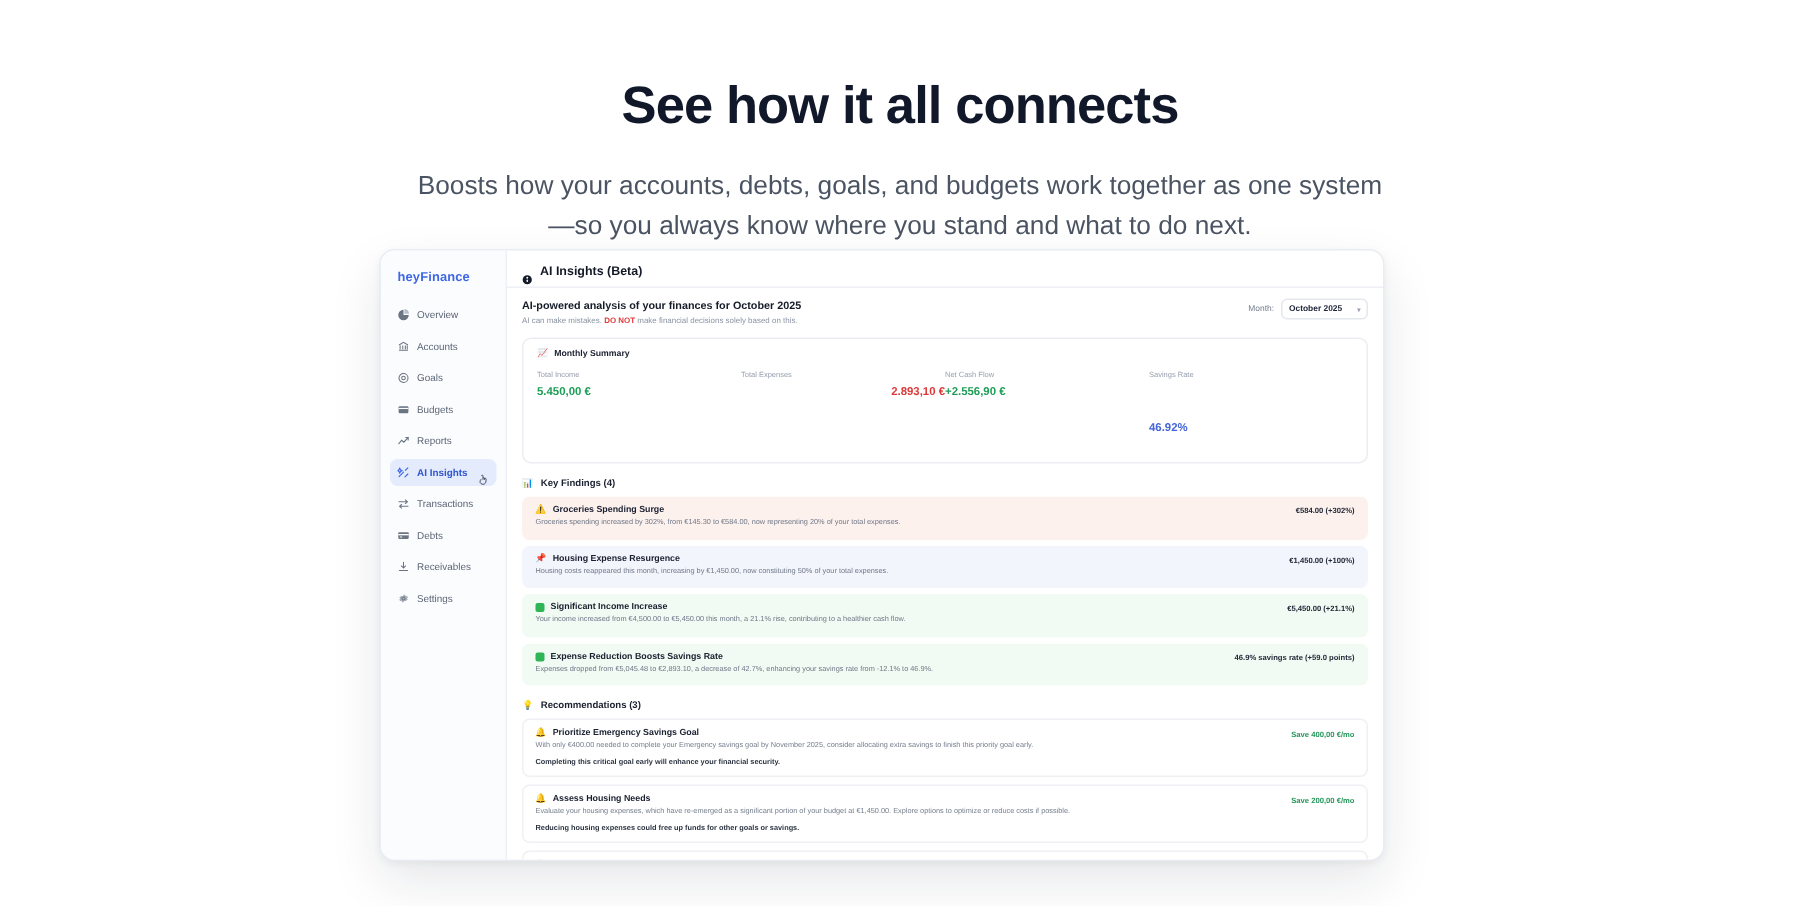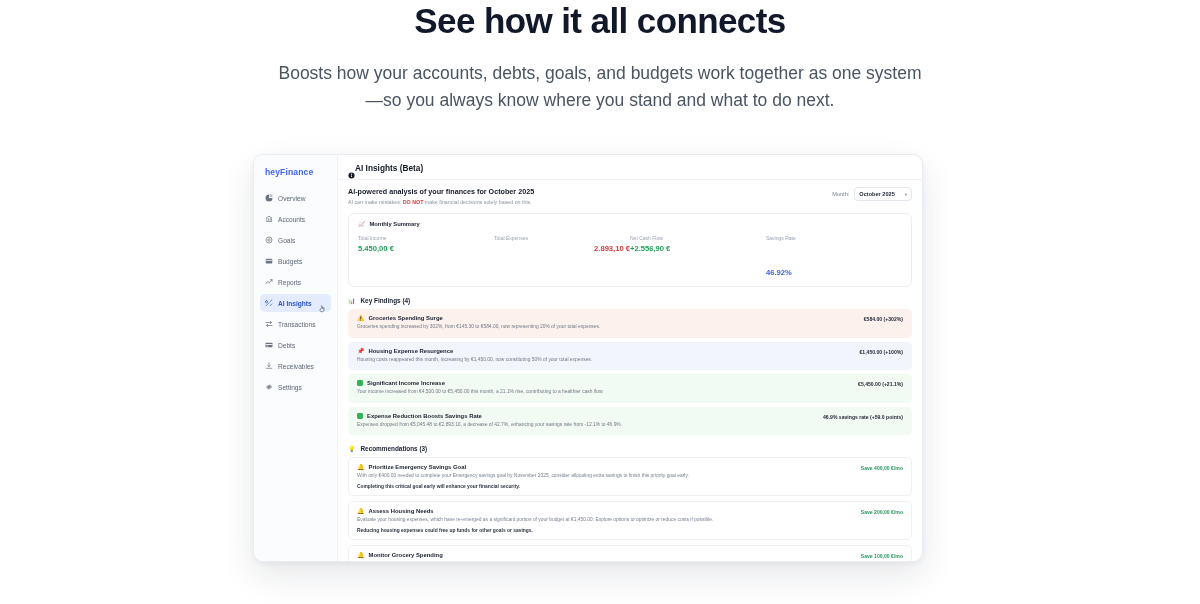--- a/index.html
+++ b/index.html
@@ -5,21 +5,21 @@
   * { box-sizing: border-box; margin: 0; padding: 0; }
   html, body {
     width: 1200px; height: 604px;
     background: #ffffff;
     font-family: "Liberation Sans", sans-serif;
     overflow: hidden;
   }
   .page { position: relative; width: 1200px; height: 604px; background:#fff; }
 
   
-  .hero { text-align: center; }
+  .hero { padding-top: 38px; text-align: center; margin-top: 12px; }
   .hero h1 {
     font-size: 35px; line-height: 1.2; font-weight: 800;
     color: #11182a; letter-spacing: -0.6px;
   }
   .hero p {
     margin: 18px auto 0; max-width: 660px;
     font-size: 17.5px; line-height: 1.52; color: #4b5462; font-weight: 400;
   }
 
   
@@ -52,21 +52,21 @@
   .nav-item .lbl { font-size: 6.6px; color: #5d6676; white-space: nowrap; }
   .nav-item.active { background: #e3ebfd; }
   .nav-item.active .lbl { color: #2f55cf; font-weight: 600; }
   .nav-ico { width: 8px; height: 8px; flex: 0 0 8px; display:block; }
   .nav-ico svg { width: 8px; height: 8px; display: block; }
   .cursor-ico { width: 8px; height: 8px; margin-left: 1px; }
 
   
   .main { flex: 1; display: flex; flex-direction: column; min-width: 0; }
   .topbar {
-    display: flex; align-items: center; 
+    display: flex; align-items: center; gap: 5px;
     padding: 8px 10px 6px 10px;
     border-bottom: 1px solid #eef0f5;
   }
   .dot-ico { width: 7px; height: 7px; }
   .topbar-title { font-size: 8.3px; font-weight: 700; color: #121826; }
 
   .content { flex: 1; overflow: hidden; padding: 7px 10px 0 10px; background: #fff; }
 
   .hdr-row { display: flex; align-items: flex-start; justify-content: space-between; }
   .hdr-title { font-size: 7.2px; font-weight: 700; color: #151b28; }
@@ -82,21 +82,21 @@
     display:flex; align-items:center; gap:10px;
     border: 1px solid #e4e7ee; border-radius: 4px;
     padding: 3px 4px; background: #fff; color:#22293a; font-weight:600;
   }
   .caret { font-size: 4.4px; color: #98a0b0; }
 
   
   .card {
     margin-top: 8px;
     background: #fff; border: 1px solid #ecedf2; border-radius: 6px;
-    padding: 7px 9px 9px 9px;
+    padding: 7px 9px 19px 9px;
   }
   .card-title { font-size: 5.8px; font-weight: 700; color: #1a2030;
                 display:flex; align-items:center; gap:4px; }
   .metrics { display: flex; margin-top: 8px; }
   .metric { flex: 1; }
   .metric .k { font-size: 5px; color: #98a0b0; }
   .metric .v { font-size: 7.6px; font-weight: 700; margin-top: 3px; }
   .v.green { color: #1e9e57; }
   .v.red { color: #dc3a3a; text-align: right; }
   .v.blue { color: #4464d8; margin-top: 27px; }

